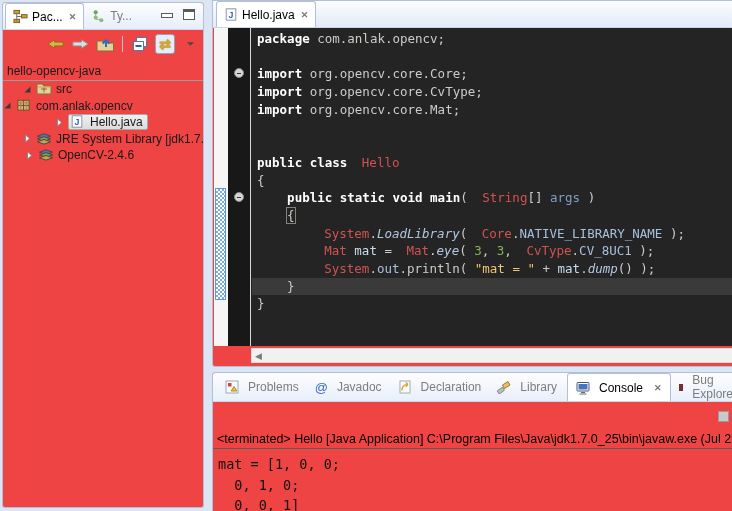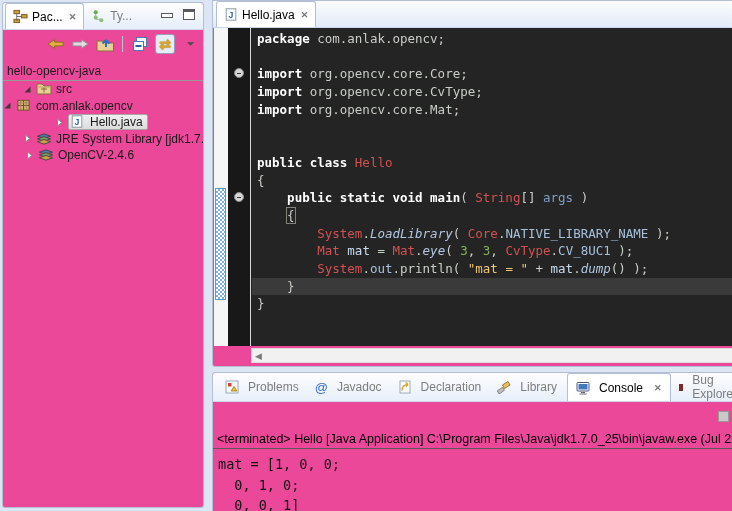--- a/index.html
+++ b/index.html
@@ -1,19 +1,19 @@
 <!DOCTYPE html>
 <html><head>
 <meta charset="utf-8">
 <style>
   * { margin:0; padding:0; box-sizing:border-box; }
   html,body { width:732px; height:511px; overflow:hidden; }
   body { background:#dce5f3; font-family:"Liberation Sans", sans-serif; position:relative; font-size:12px; color:#1a1a1a; }
 
-  .frame { position:absolute; background:#ec4899; border:1px solid #b2bfd4; border-radius:3px; overflow:hidden; }
+  .frame { position:absolute; background:#ef4444; border:1px solid #b2bfd4; border-radius:3px; overflow:hidden; }
 
   
   #left-panel { left:2px; top:2px; width:202px; height:506px; }
   .tabbar { height:27px; background:linear-gradient(#fdfdfe,#e6eefa); border-bottom:1px solid #cbd6e8; position:relative; display:flex; align-items:stretch; }
   .tab { display:flex; align-items:center; gap:4px; padding:0 7px; color:#7d7d7d; position:relative; }
   .tab.active { background:#ffffff; border:1px solid #b2bfd4; border-bottom:none; border-radius:3px 3px 0 0; color:#000; margin-left:2px; }
   .close-x { color:#777; font-size:9px; font-weight:bold; padding-left:2px; cursor:default; }
   .win-controls { position:absolute; right:8px; top:6px; display:flex; gap:10px; align-items:center; }
   .btn-min { width:12px; height:5px; border:1px solid #5a5a5a; background:#fff; margin-top:2px; }
   .btn-max { width:12px; height:11px; border:1px solid #5a5a5a; border-top-width:3px; background:#fff; }
@@ -40,21 +40,21 @@
   #range-indicator { position:absolute; left:1px; top:160px; width:11px; height:112px;
       background:repeating-conic-gradient(#79aede 0% 25%, #ffffff 0% 50%); background-size:4px 4px;
       border:1px solid #5b9bd5; }
   #fold-gutter { position:absolute; left:14px; top:0; bottom:0; width:23px; background:#181818; border-right:1px solid #d8d8d8; }
   .fold-icon { position:absolute; left:6px; width:10px; height:10px; border-radius:50%; background:#d6d6d6; border:1px solid #8a8a8a; }
   .fold-icon::after { content:""; position:absolute; left:2px; right:2px; top:4px; height:1px; background:#333; }
   #code { position:absolute; left:38px; top:0; right:0; bottom:0; font-family:"DejaVu Sans Mono", monospace; font-size:12.5px; padding-top:2px; }
   .cline { height:17.7px; line-height:17.7px; white-space:pre; padding-left:5px; }
   .cline.current { background:#3a3a3a; }
   .kw { color:#ffffff; font-weight:bold; }
-  .ty { color:#d25252; }
+  .ty { color:#d25252;margin-left:7px; }
   .pl { color:#c9cec7; }
   .me { color:#b2c8e2; font-style:italic; }
   .fi { color:#a6c0dc; }
   .nu { color:#84b754; }
   .st { color:#f0c674; }
   .va { color:#c9dcee; }
   .pa { color:#7d9fc6; }
   .bm { outline:1px solid #83837b; }
   #hscroll { position:absolute; left:38px; right:1px; top:347px; height:15px; background:#f1f1f1; border:1px solid #dcdcdc; display:flex; align-items:center; }
   #hscroll .sarr { color:#7a7a7a; font-size:9px; padding-left:3px; }

